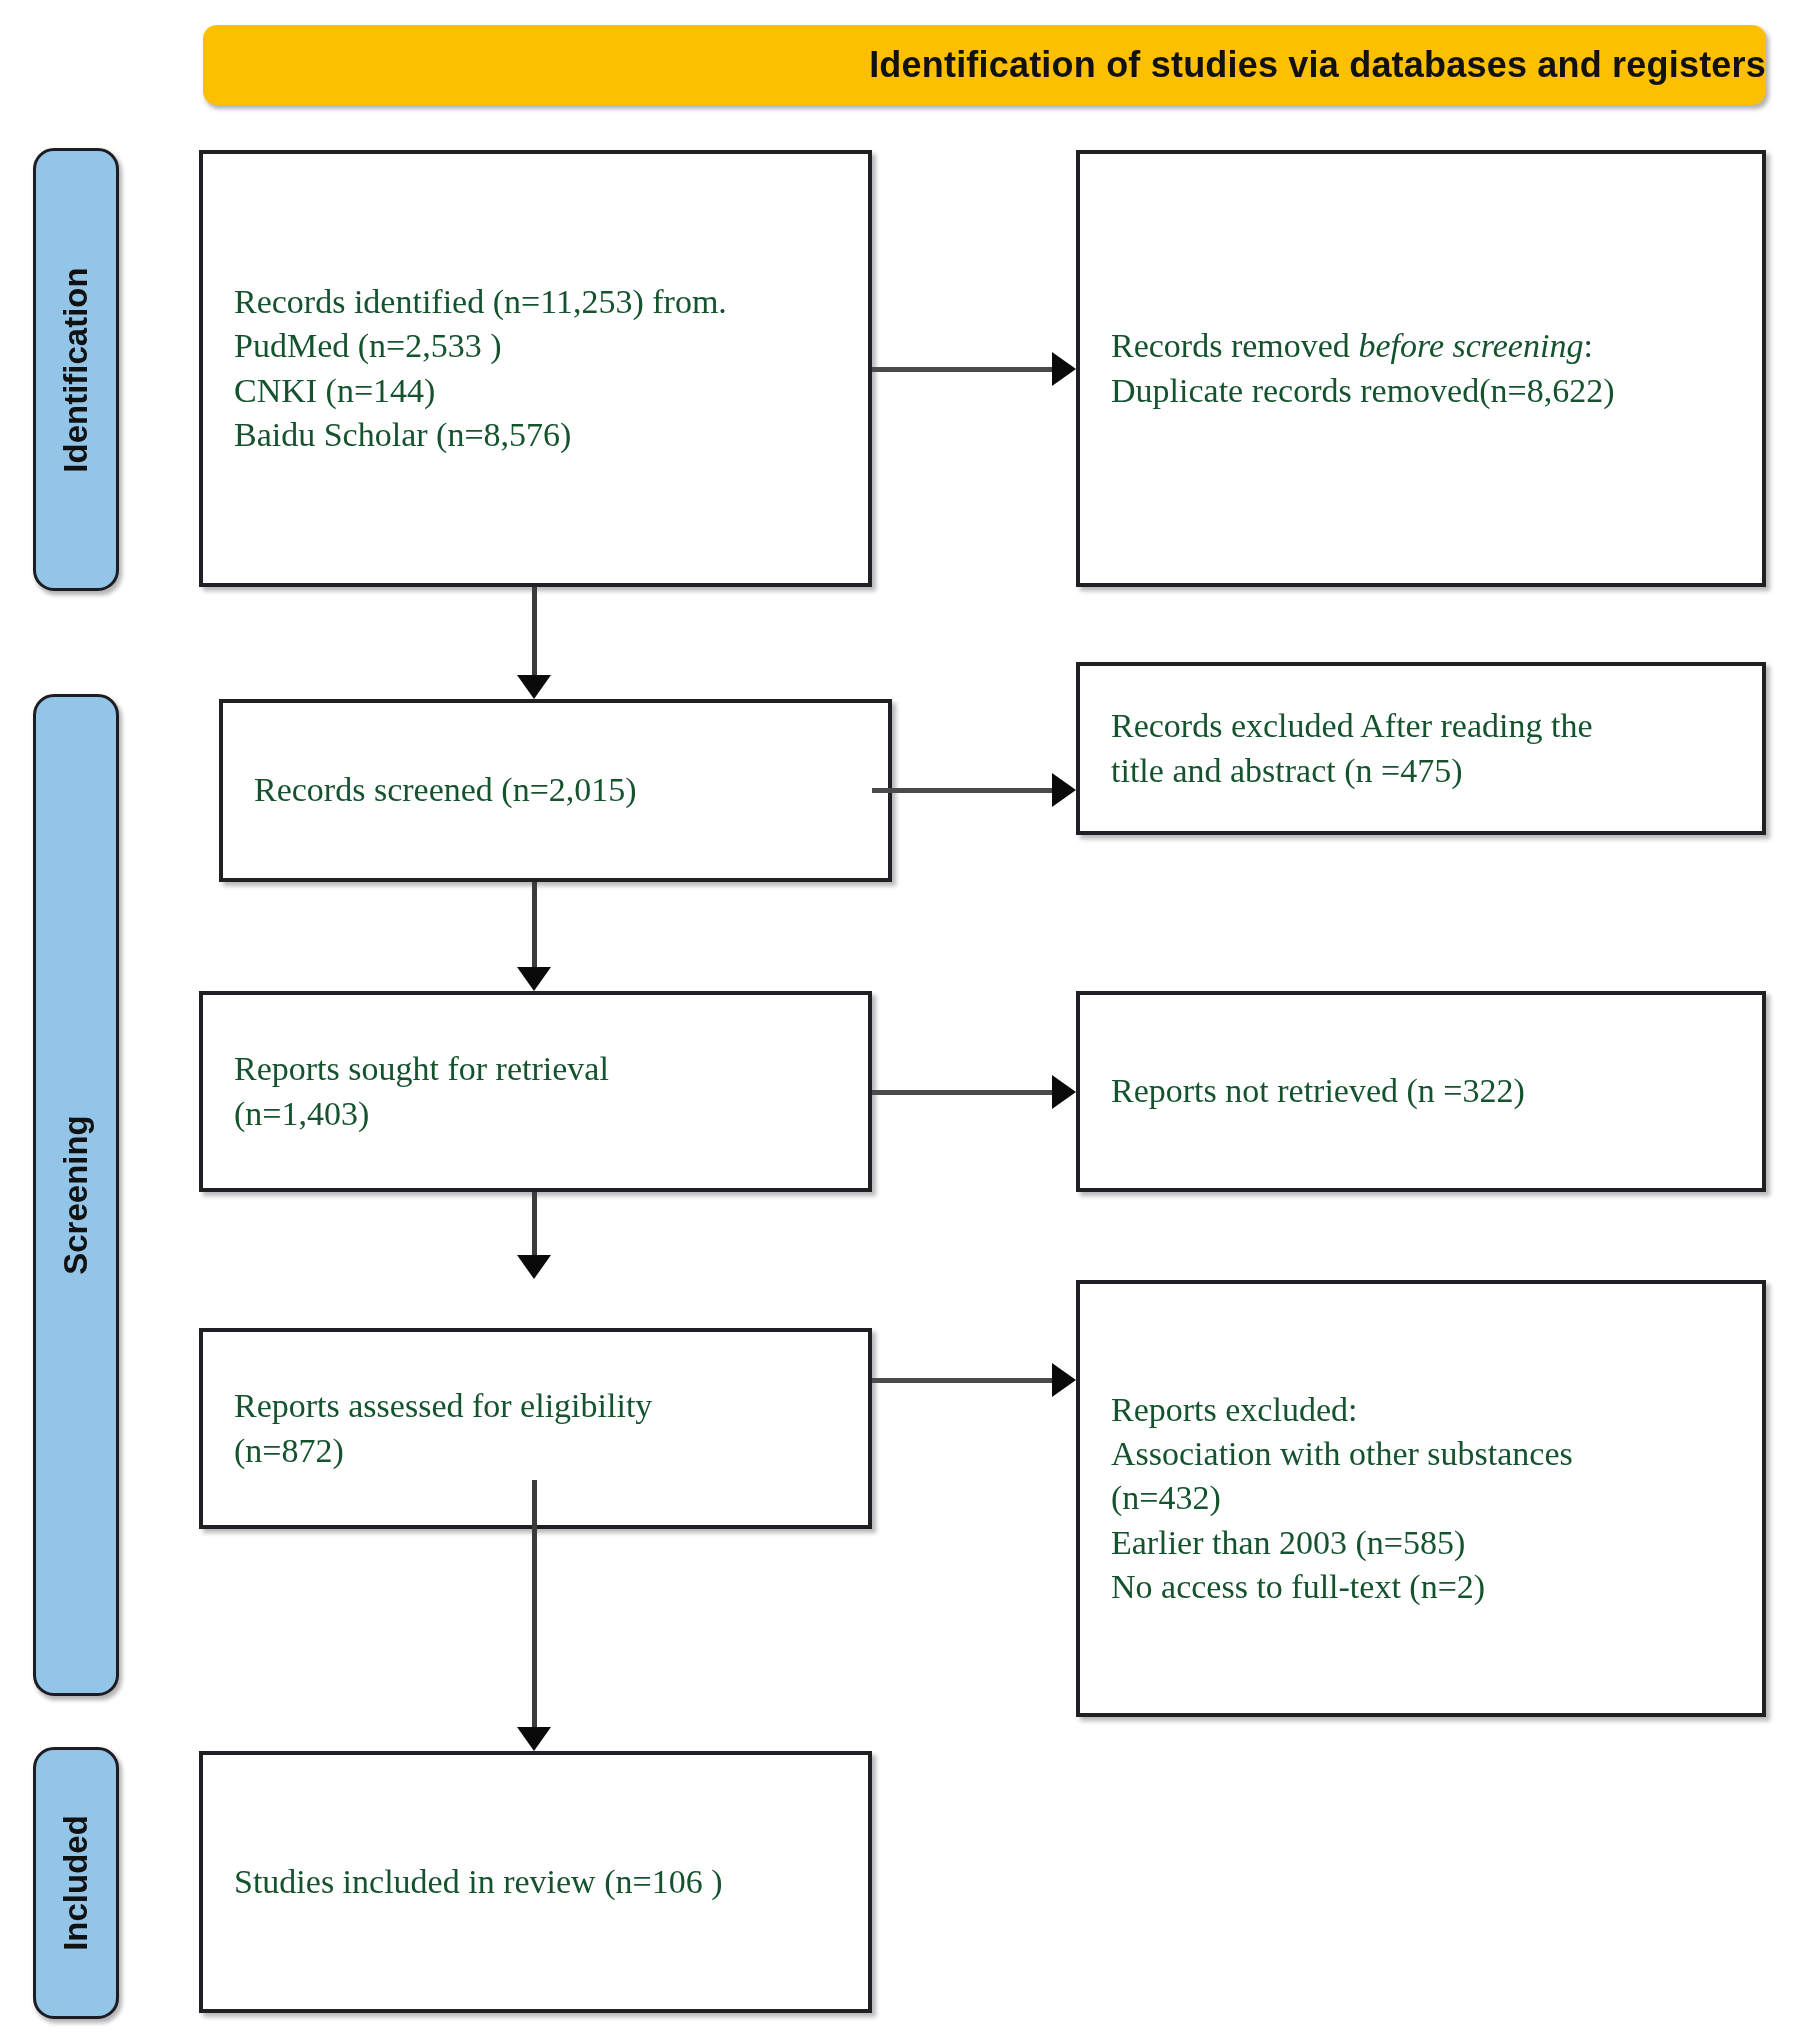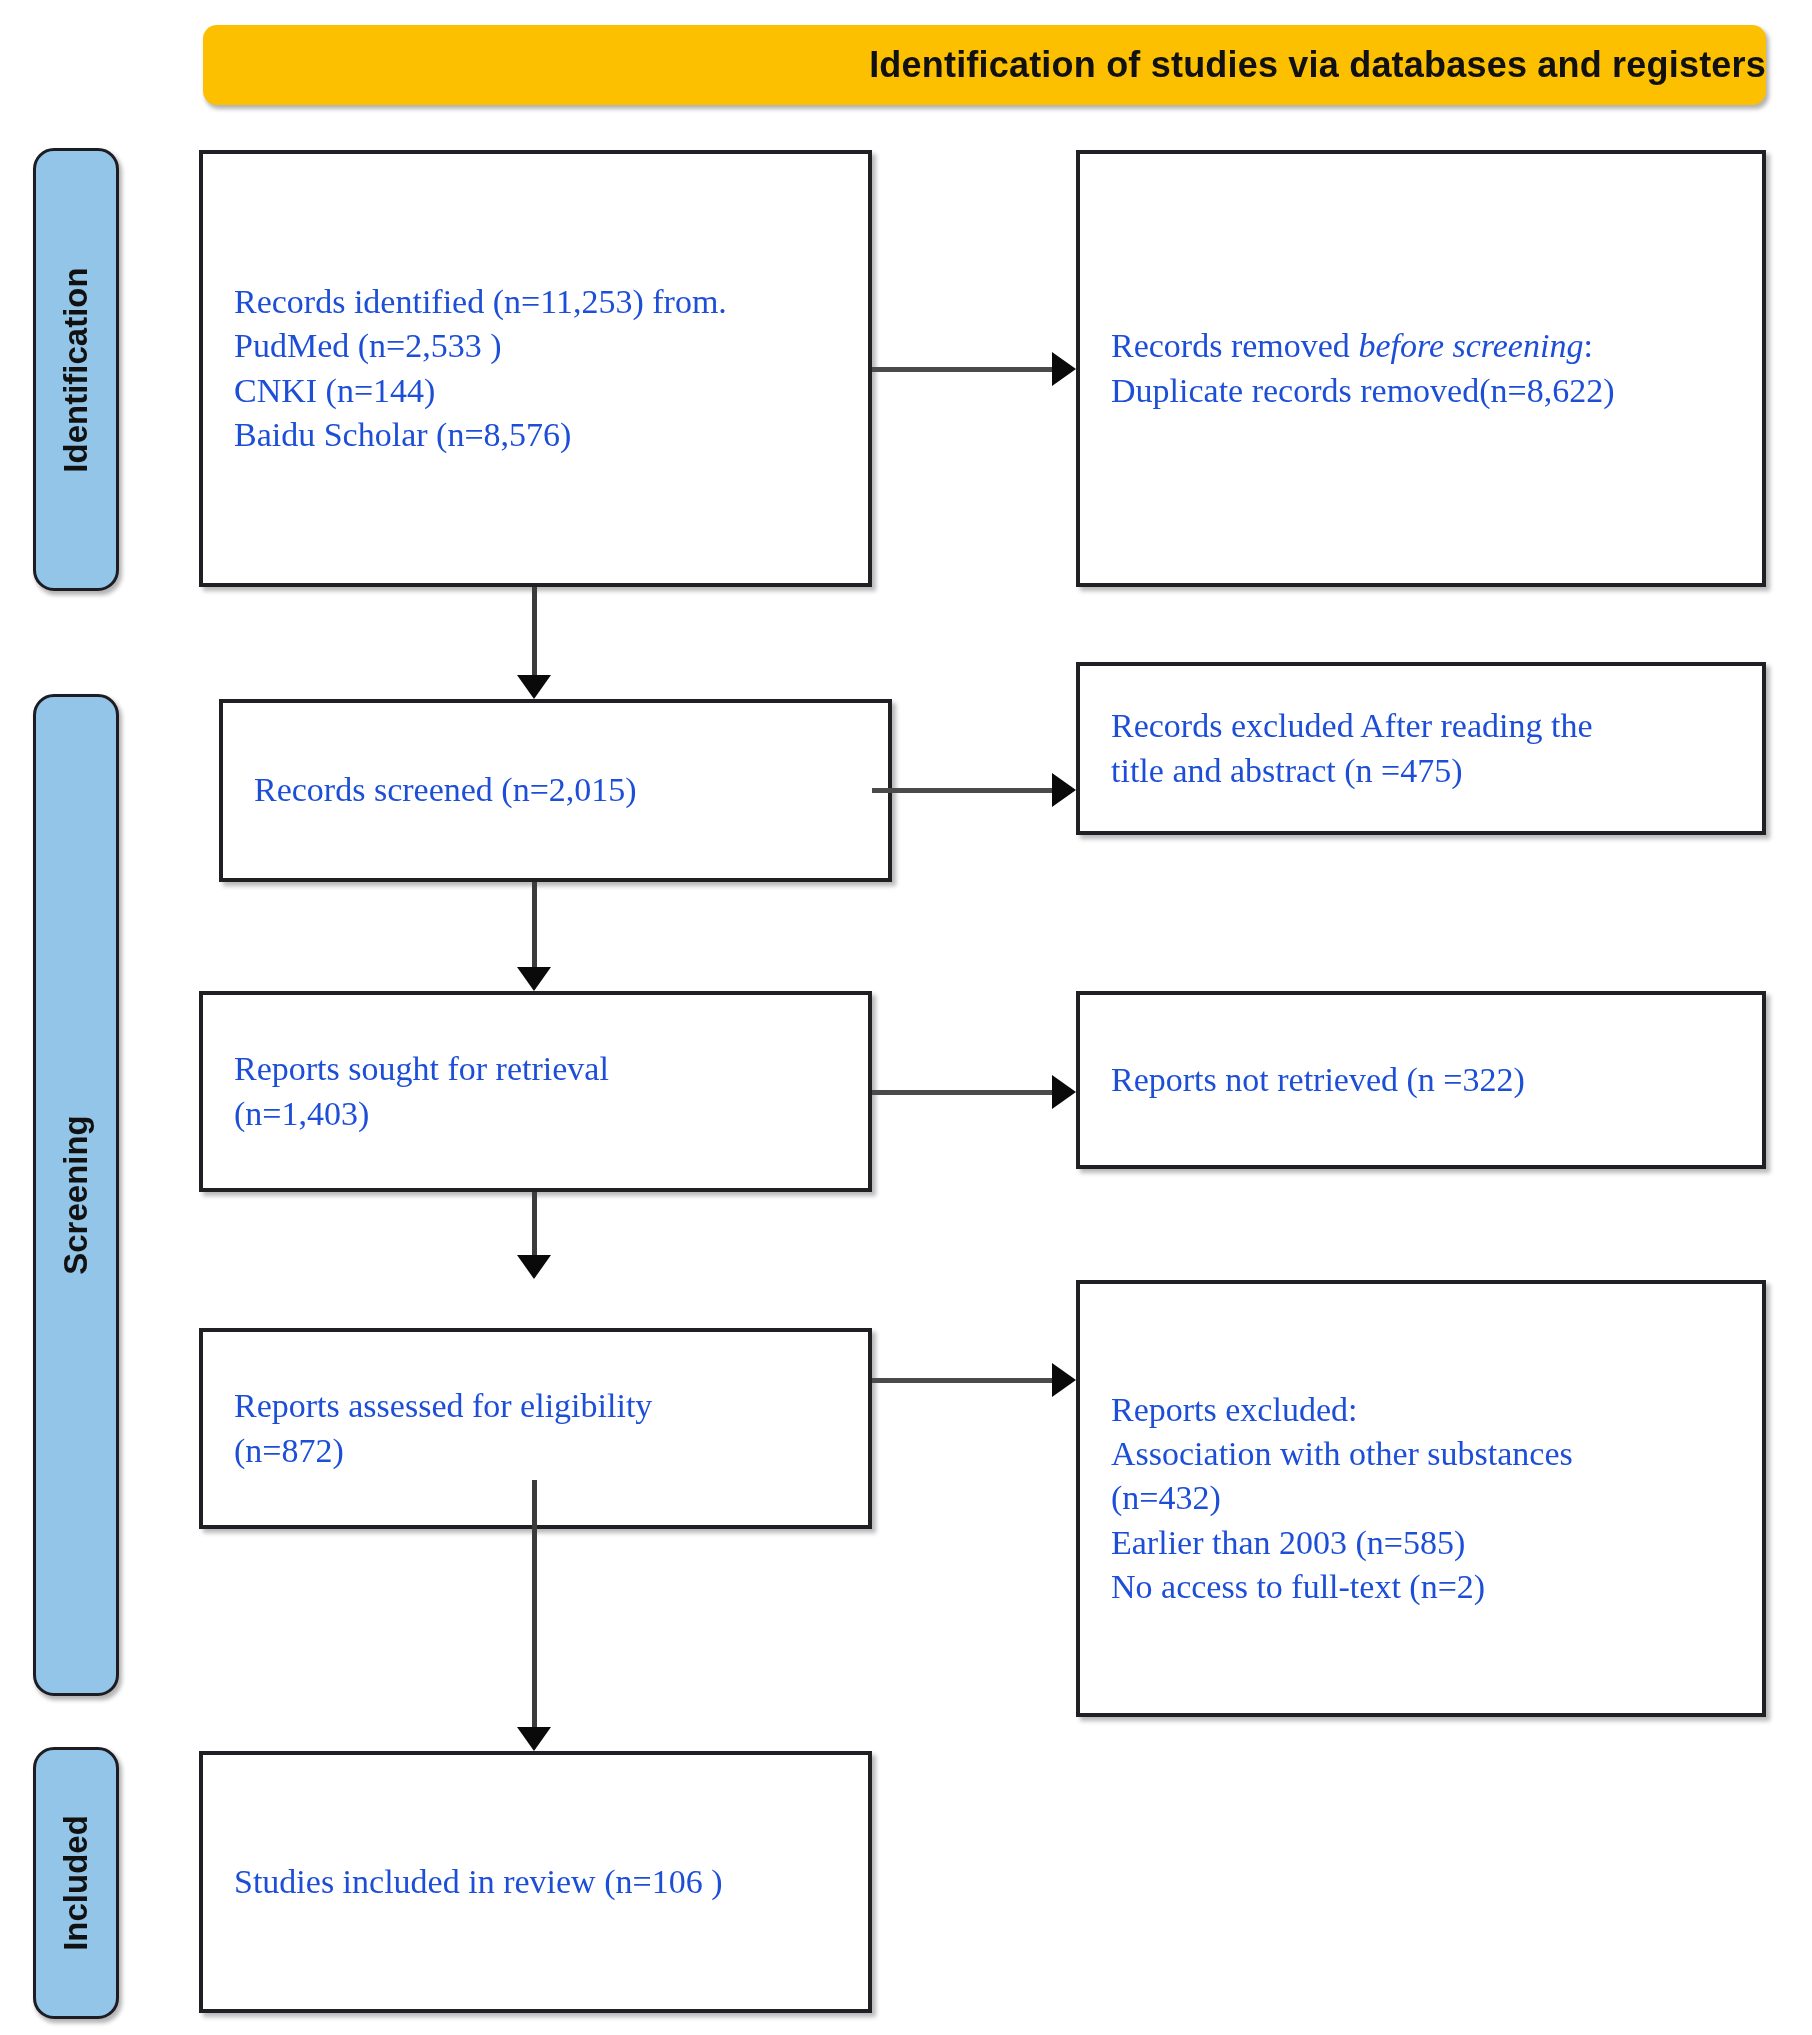--- a/index.html
+++ b/index.html
@@ -69,37 +69,37 @@
     border: 4.4px solid #1f1f24;
     box-shadow: 3.5px 4.4px 4.4px rgba(0,0,0,0.28);
     box-sizing: border-box;
     display: flex;
     align-items: center;
   }
   .box-text {
     font-family: "Liberation Serif", "DejaVu Serif", serif;
     font-size: 34px;
     line-height: 1.30;
-    color: #1d4ed8;
+    color: #14532d;
     padding: 0 0 0 31px;
     white-space: pre-line;
   }
   .box-text .ital { font-style: italic; }
 
   
   #box-identified { left: 199px; top: 150px;  width: 673px; height: 437px; }
   #box-screened   { left: 199px; top: 699px;  width: 673px; height: 183px; margin-left: 20px; }
   #box-sought     { left: 199px; top: 991px; width: 673px; height: 201px; }
   #box-assessed   { left: 199px; top: 1280px; width: 673px; height: 201px; margin-top: 48px; }
   #box-included   { left: 199px; top: 1751px; width: 673px; height: 262px; align-items: center; }
 
   
   #box-removed      { left: 1076px; top: 150px;  width: 690px; height: 437px; }
   #box-excl-title   { left: 1076px; top: 662px;  width: 690px; height: 173px; }
-  #box-notretrieved { left: 1076px; top: 991px; width: 690px; height: 178px; }
+  #box-notretrieved { left: 1076px; top: 991px; width: 690px; height: 201px; }
   #box-excl-reports { left: 1076px; top: 1280px; width: 690px; height: 437px; }
 
   
   .arrow-h, .arrow-v {
     position: absolute;
   }
   .arrow-h .shaft {
     position: absolute;
     left: 0; top: 50%;
     height: 4.4px;

